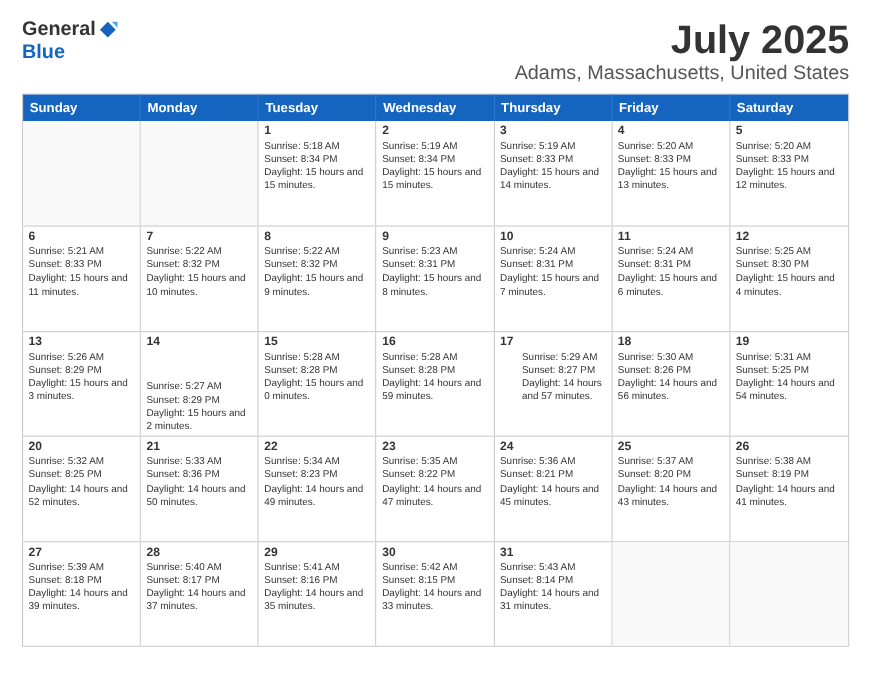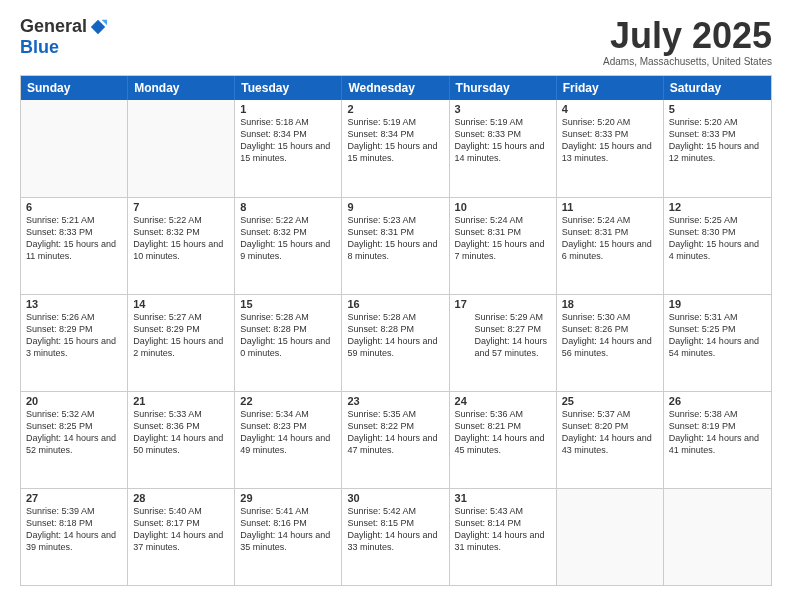--- a/index.html
+++ b/index.html
@@ -51,21 +51,21 @@
     .title-block {
       text-align: right;
     }
     .month-title {
       font-size: 36px;
       font-weight: bold;
       color: #333;
       line-height: 1.1;
     }
     .location {
-      font-size: 10px;
+      font-size: 18px;
       color: #555;
     }
     .calendar {
       flex: 1;
       display: flex;
       flex-direction: column;
       border: 1px solid #ccc;
     }
     .cal-header {
       display: grid;
@@ -225,21 +225,21 @@
         </div>
         <div class="cal-week">
           <div class="cal-cell">
             <div class="day-number">13</div>
             <div class="day-info" style="white-space: pre-line;">Sunrise: 5:26 AM
 Sunset: 8:29 PM
 Daylight: 15 hours and 3 minutes.</div>
           </div>
           <div class="cal-cell">
             <div class="day-number">14</div>
-            <div class="day-info" style="white-space: pre-line;">Sunrise: 5:27 AM
+            <div class="day-info" style="white-space: pre-line; margin-top: 28px;">Sunrise: 5:27 AM
 Sunset: 8:29 PM
 Daylight: 15 hours and 2 minutes.</div>
           </div>
           <div class="cal-cell">
             <div class="day-number">15</div>
             <div class="day-info" style="white-space: pre-line;">Sunrise: 5:28 AM
 Sunset: 8:28 PM
 Daylight: 15 hours and 0 minutes.</div>
           </div>
           <div class="cal-cell">

